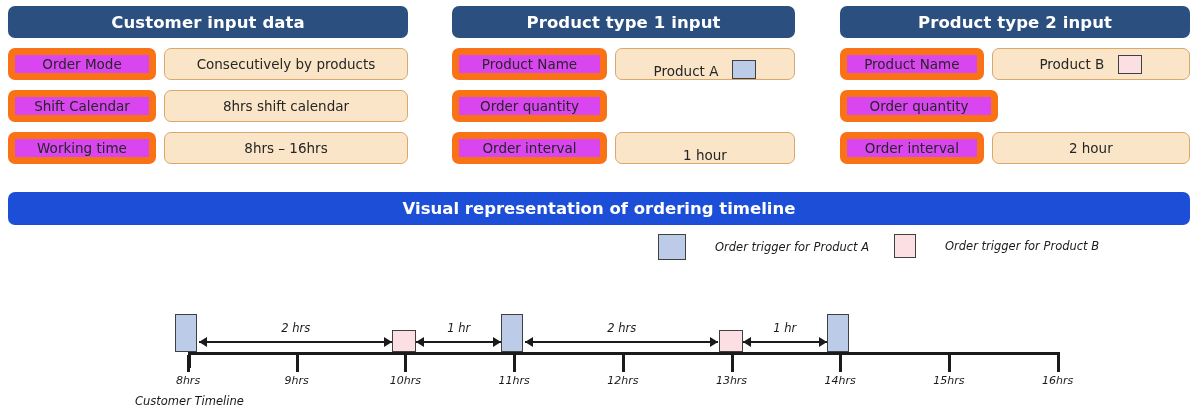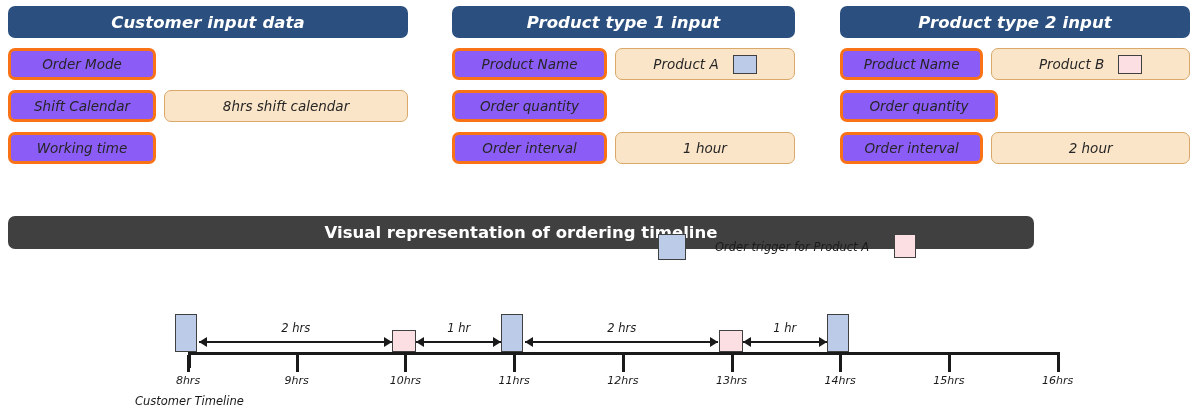--- a/index.html
+++ b/index.html
@@ -18,21 +18,20 @@
   
   .panels {
     position: absolute;
     left: 0; top: 0;
     width: 1197px;
     height: 185px;
   }
   .panel {
     position: absolute;
     top: 6px;
-    font-style: italic;
   }
   .panel-1 { left: 8px;   width: 400px; }
   .panel-2 { left: 452px; width: 343px; }
   .panel-3 { left: 840px; width: 350px; }
 
   .panel-header {
     height: 32px;
     background: #2b5080;
     border-radius: 7px;
     color: #ffffff;
@@ -53,65 +52,64 @@
     height: 32px;
     border-radius: 7px;
     display: flex;
     align-items: center;
     justify-content: center;
     font-size: 13.5px;
     color: #262626;
     box-sizing: border-box;
   }
   .cell-label {
-    background: #8b5cf6;
-    border: 3px solid #f97316;
+    background: #d946ef;
+    border: 7px solid #f97316;
   }
   .cell-value {
     background: #fbe5c8;
     border: 1px solid #d9a86a;
     position: relative;
   }
   
   .panel-1 .cell-label { width: 148px; }
   .panel-1 .cell-value { width: 244px; }
   
   .panel-2 .cell-label { width: 155px; }
-  .panel-2 .cell-value { width: 180px; }
+  .panel-2 .cell-value { width: 180px; align-items: flex-end; }
   
   .panel-3 .cell-label { width: 158px; }
   .panel-3 .cell-value { width: 220px; }
 
   .swatch-inline {
     width: 24px;
     height: 19px;
     border: 1px solid #404040;
     margin-left: 14px;
     box-sizing: border-box;
   }
   .swatch-blue { background: #bccbe8; }
   .swatch-pink { background: #fbdfe2; }
 
   
   .banner {
     position: absolute;
     left: 8px;
     top: 192px;
-    width: 1026px;
+    width: 1182px;
     height: 33px;
-    background: #404040;
+    background: #1d4ed8;
     border-radius: 7px;
     color: #ffffff;
     font-size: 16.5px;
     font-weight: bold;
     display: flex;
     align-items: center;
     justify-content: center;
     box-sizing: border-box;
-    margin-top: 24px;
   }
 
   
   .legend {
     position: absolute;
     top: 234px;
     height: 28px;
   }
   .legend-item {
     position: absolute;
@@ -225,27 +223,29 @@
 </style>
 </head>
 <body>
 
 <div class="panels">
 
   <div class="panel panel-1">
     <div class="panel-header">Customer input data</div>
     <div class="row">
       <div class="cell cell-label">Order  Mode</div>
+      <div class="cell cell-value">Consecutively by products</div>
     </div>
     <div class="row">
       <div class="cell cell-label">Shift Calendar</div>
       <div class="cell cell-value">8hrs shift calendar</div>
     </div>
     <div class="row">
       <div class="cell cell-label">Working  time</div>
+      <div class="cell cell-value">8hrs – 16hrs</div>
     </div>
   </div>
 
   <div class="panel panel-2">
     <div class="panel-header">Product type 1 input</div>
     <div class="row">
       <div class="cell cell-label">Product Name</div>
       <div class="cell cell-value">
         <span>Product A</span>
         <span class="swatch-inline swatch-blue"></span>
@@ -282,20 +282,21 @@
 
 <div class="banner">Visual representation of ordering timeline</div>
 
 <div class="legend">
   <div class="legend-item legend-a">
     <span class="legend-swatch swatch-blue"></span>
     <span class="legend-text">Order trigger for Product A</span>
   </div>
   <div class="legend-item legend-b">
     <span class="legend-swatch swatch-pink"></span>
+    <span class="legend-text">Order trigger for Product B</span>
   </div>
 </div>
 
 <div class="timeline">
   <div class="tl-axis"></div>
   <div class="tl-axis-cap" style="left:188px"></div>
   <div class="tl-axis-cap" style="left:1057px"></div>
 
   <div id="tl-ticks">
       <div class="tl-tick" style="left: 187px;"></div>

